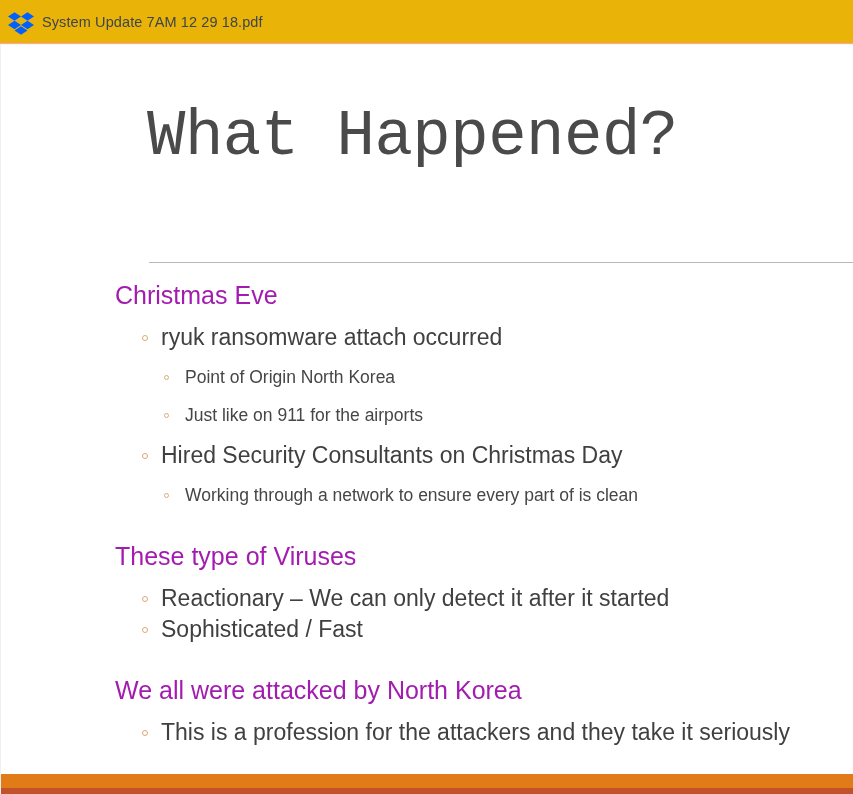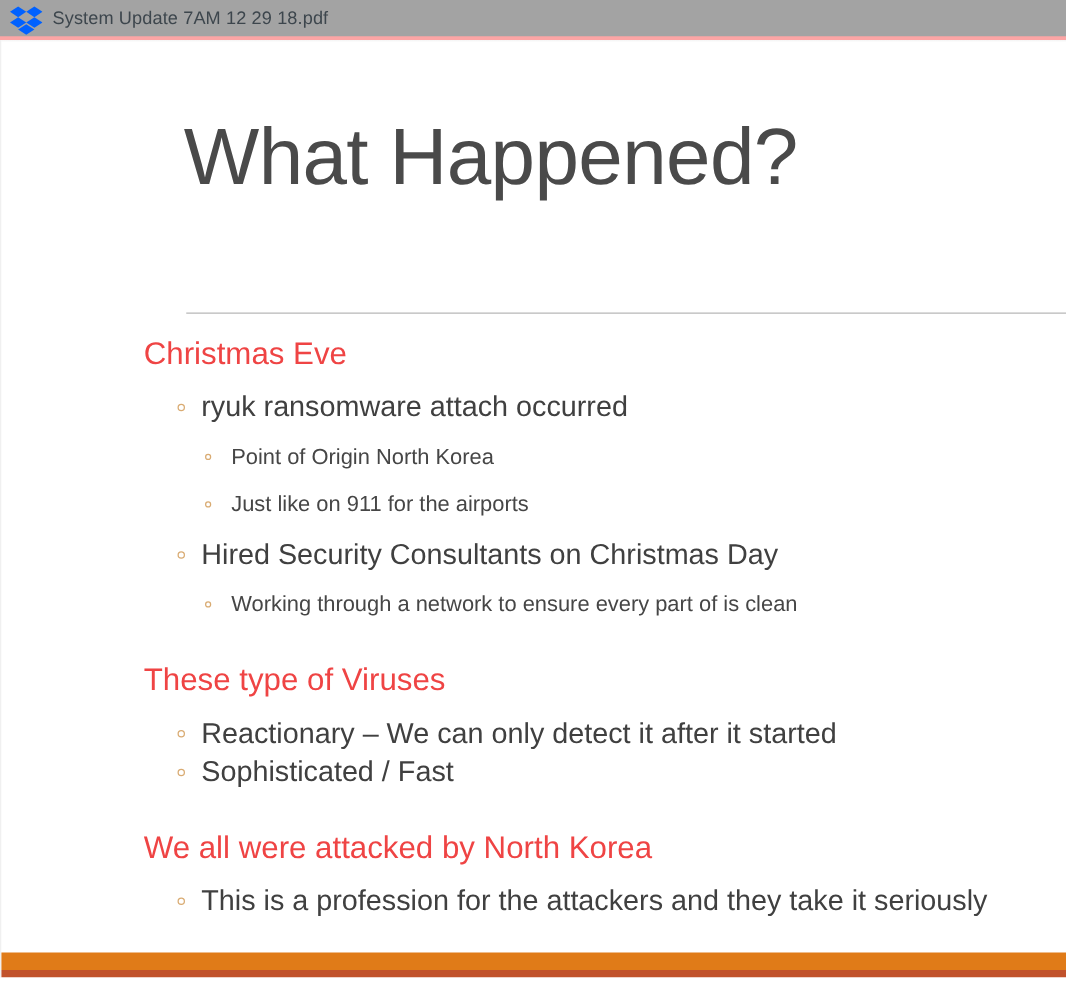--- a/index.html
+++ b/index.html
@@ -11,23 +11,23 @@
     width: 853px;
     height: 794px;
     overflow: hidden;
     font-family: "Liberation Sans", sans-serif;
     -webkit-font-smoothing: antialiased;
   }
 
   
   .viewer-header {
     position: relative;
-    height: 32px;
-    background: #a3a3a3;
-    border-bottom: 3px solid #fca5a5;
+    height: 44px;
+    background: #eab308;
+    border-bottom: 1px solid #fca5a5;
     display: flex;
     align-items: center;
     padding-left: 8px;
     box-sizing: border-box;
   }
   .dropbox-logo {
     width: 26px;
     height: 26px;
     flex: 0 0 26px;
     margin-right: 8px;
@@ -62,20 +62,21 @@
   .slide-title {
     position: absolute;
     left: 146px;
     top: 60px;
     font-size: 64px;
     font-weight: 400;
     color: #4a4a4a;
     letter-spacing: -0.5px;
     line-height: 1.05;
     white-space: nowrap;
+    font-family: Liberation Mono, monospace;
   }
 
   .title-rule {
     position: absolute;
     left: 148px;
     top: 218px;
     right: -2px;
     height: 1px;
     background: #b8b8b8;
   }
@@ -85,21 +86,21 @@
     left: 0;
     top: 234px;
     right: 0;
   }
 
   .section { margin: 0 0 0 0; }
 
   .sec-heading {
     margin-left: 114px;
     font-size: 25px;
-    color: #ef4444;
+    color: #a21caf;
     line-height: 1.36;
     font-weight: 400;
     white-space: nowrap;
   }
 
   ul.lvl1 {
     list-style: none;
     margin: 10px;
     padding: 0;
   }

